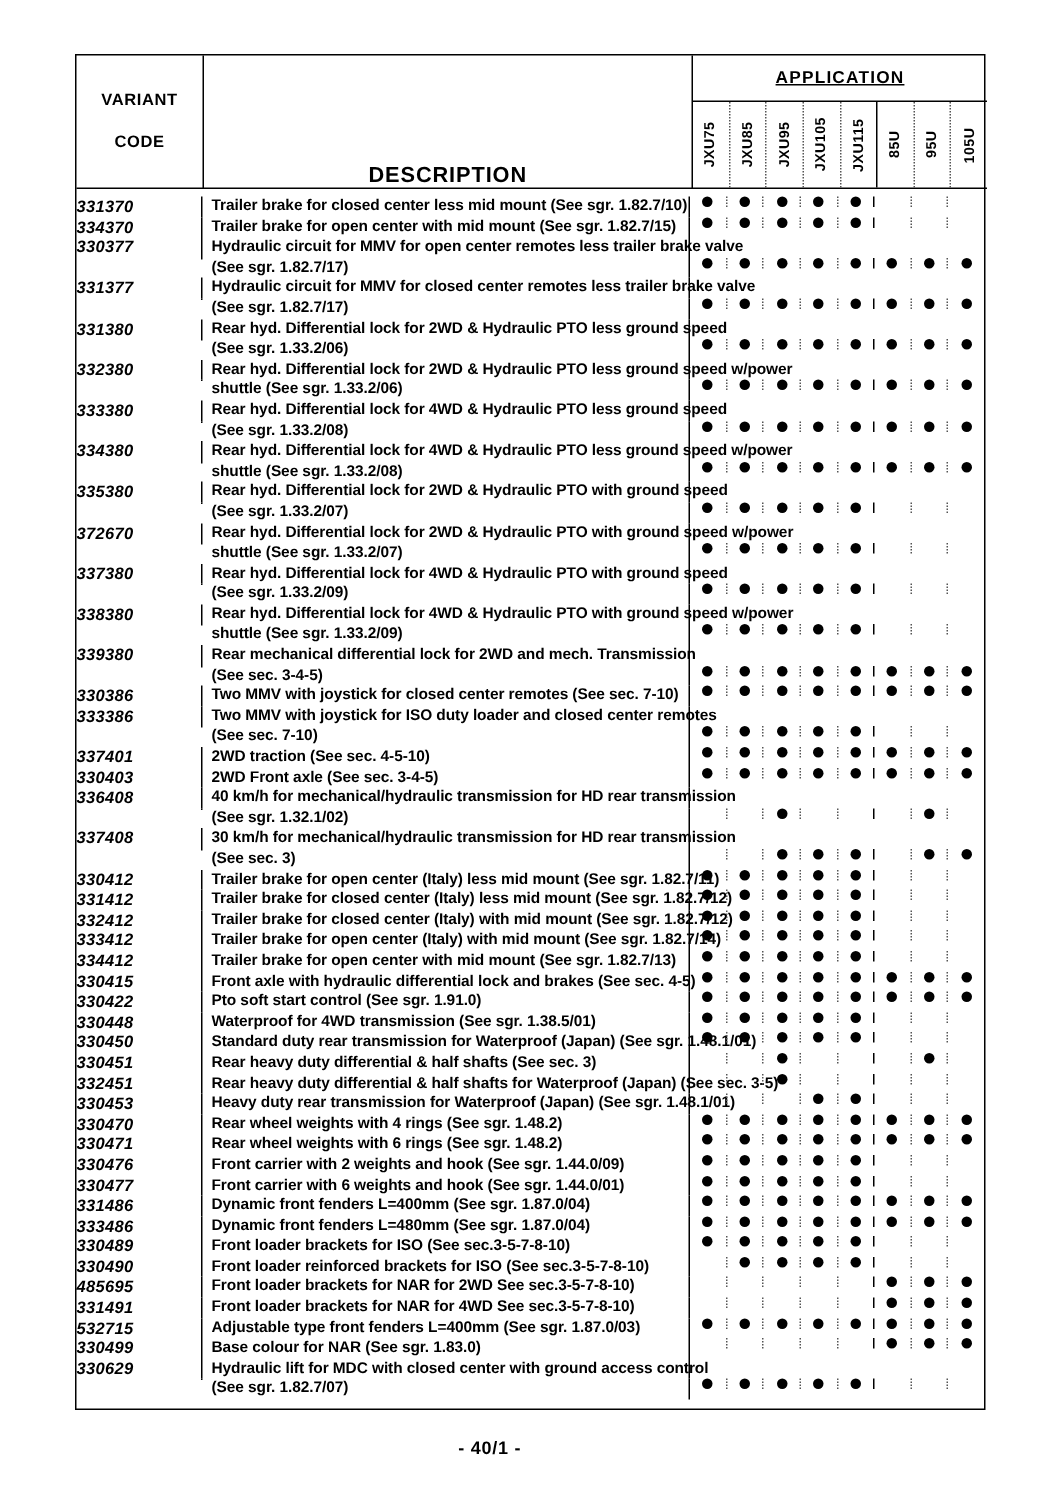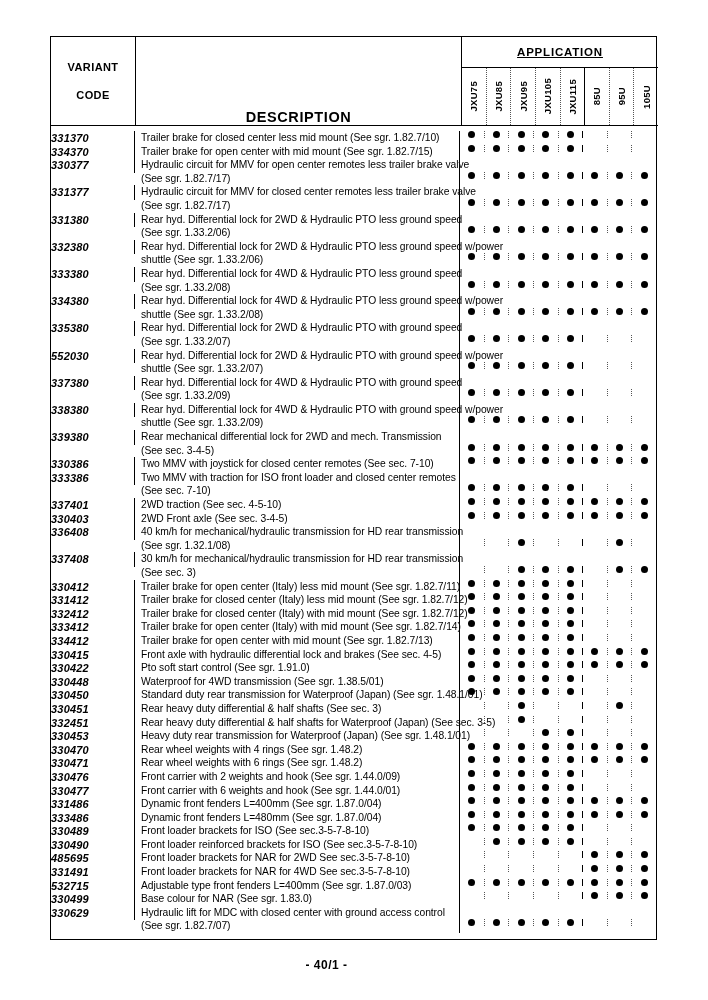--- a/index.html
+++ b/index.html
@@ -156,21 +156,21 @@
     letter-spacing: 0.2px;
     padding-top: 1px;
     font-style: italic;
   }
   .rl-desc {
     width: 325px;
     box-sizing: border-box;
     border-right: 1.3px solid #000;
     padding-left: 6px;
     font-size: 10.3px;
-    font-weight: normal;
+    font-weight: bold;
     letter-spacing: -0.05px;
     white-space: nowrap;
     padding-top: 1px;
   }
   .rl-app {
     width: 196px;
     box-sizing: border-box;
     display: flex;
   }
   .dotcell {
@@ -608,21 +608,21 @@
                     </div>
                     <div class="dotcell solid">
                       <span class="dot"></span>
                     </div>
                     <div class="dotcell"></div>
                     <div class="dotcell"></div>
                     <div class="dotcell"></div>
                   </div>
                 </div>
                 <div class="rowline lineheight">
-                  <div class="rl-code">552030</div>
+                  <div class="rl-code">372670</div>
                   <div class="rl-desc">Rear hyd. Differential lock for 2WD &amp; Hydraulic PTO with ground speed w/power</div>
                   <div class="rl-app">
                     <div class="dotcell"></div>
                     <div class="dotcell"></div>
                     <div class="dotcell"></div>
                     <div class="dotcell"></div>
                     <div class="dotcell solid"></div>
                     <div class="dotcell"></div>
                     <div class="dotcell"></div>
                     <div class="dotcell"></div>
@@ -797,21 +797,21 @@
                     <div class="dotcell">
                       <span class="dot"></span>
                     </div>
                     <div class="dotcell">
                       <span class="dot"></span>
                     </div>
                   </div>
                 </div>
                 <div class="rowline lineheight">
                   <div class="rl-code">333386</div>
-                  <div class="rl-desc">Two MMV with traction for ISO front loader and closed center remotes</div>
+                  <div class="rl-desc">Two MMV with joystick for ISO duty loader and closed center remotes</div>
                   <div class="rl-app">
                     <div class="dotcell"></div>
                     <div class="dotcell"></div>
                     <div class="dotcell"></div>
                     <div class="dotcell"></div>
                     <div class="dotcell solid"></div>
                     <div class="dotcell"></div>
                     <div class="dotcell"></div>
                     <div class="dotcell"></div>
                   </div>
@@ -909,21 +909,21 @@
                     <div class="dotcell"></div>
                     <div class="dotcell"></div>
                     <div class="dotcell solid"></div>
                     <div class="dotcell"></div>
                     <div class="dotcell"></div>
                     <div class="dotcell"></div>
                   </div>
                 </div>
                 <div class="rowline lineheight">
                   <div class="rl-code"></div>
-                  <div class="rl-desc">(See sgr. 1.32.1/08)</div>
+                  <div class="rl-desc">(See sgr. 1.32.1/02)</div>
                   <div class="rl-app">
                     <div class="dotcell"></div>
                     <div class="dotcell"></div>
                     <div class="dotcell">
                       <span class="dot"></span>
                     </div>
                     <div class="dotcell"></div>
                     <div class="dotcell solid"></div>
                     <div class="dotcell"></div>
                     <div class="dotcell">

